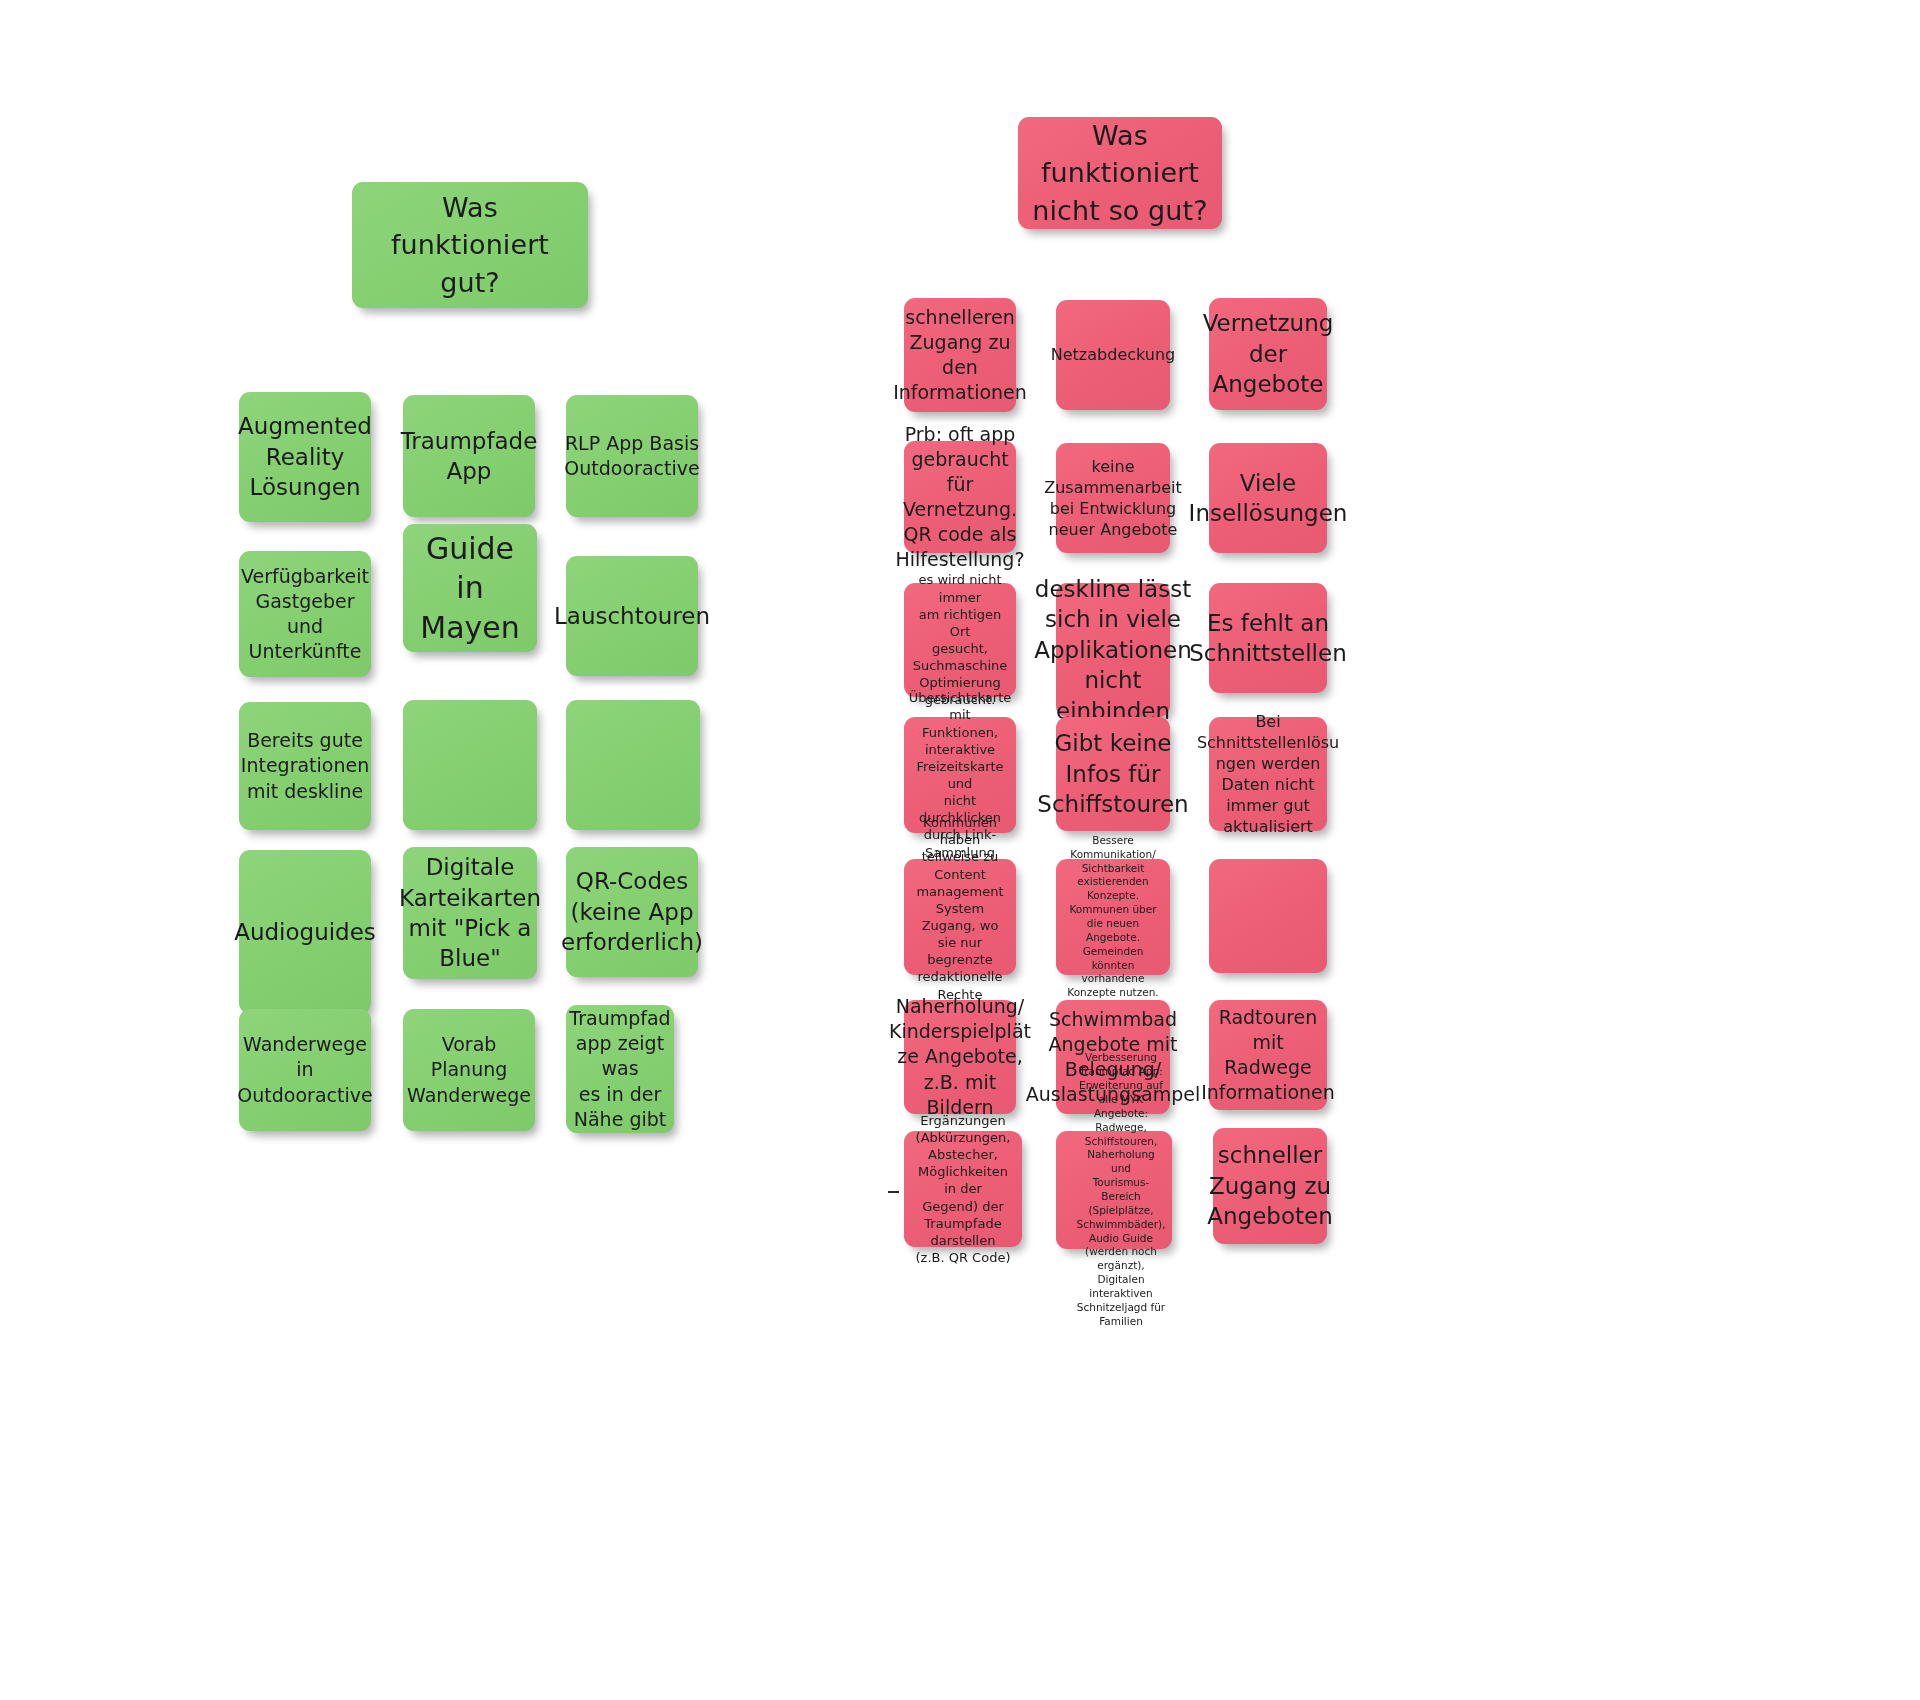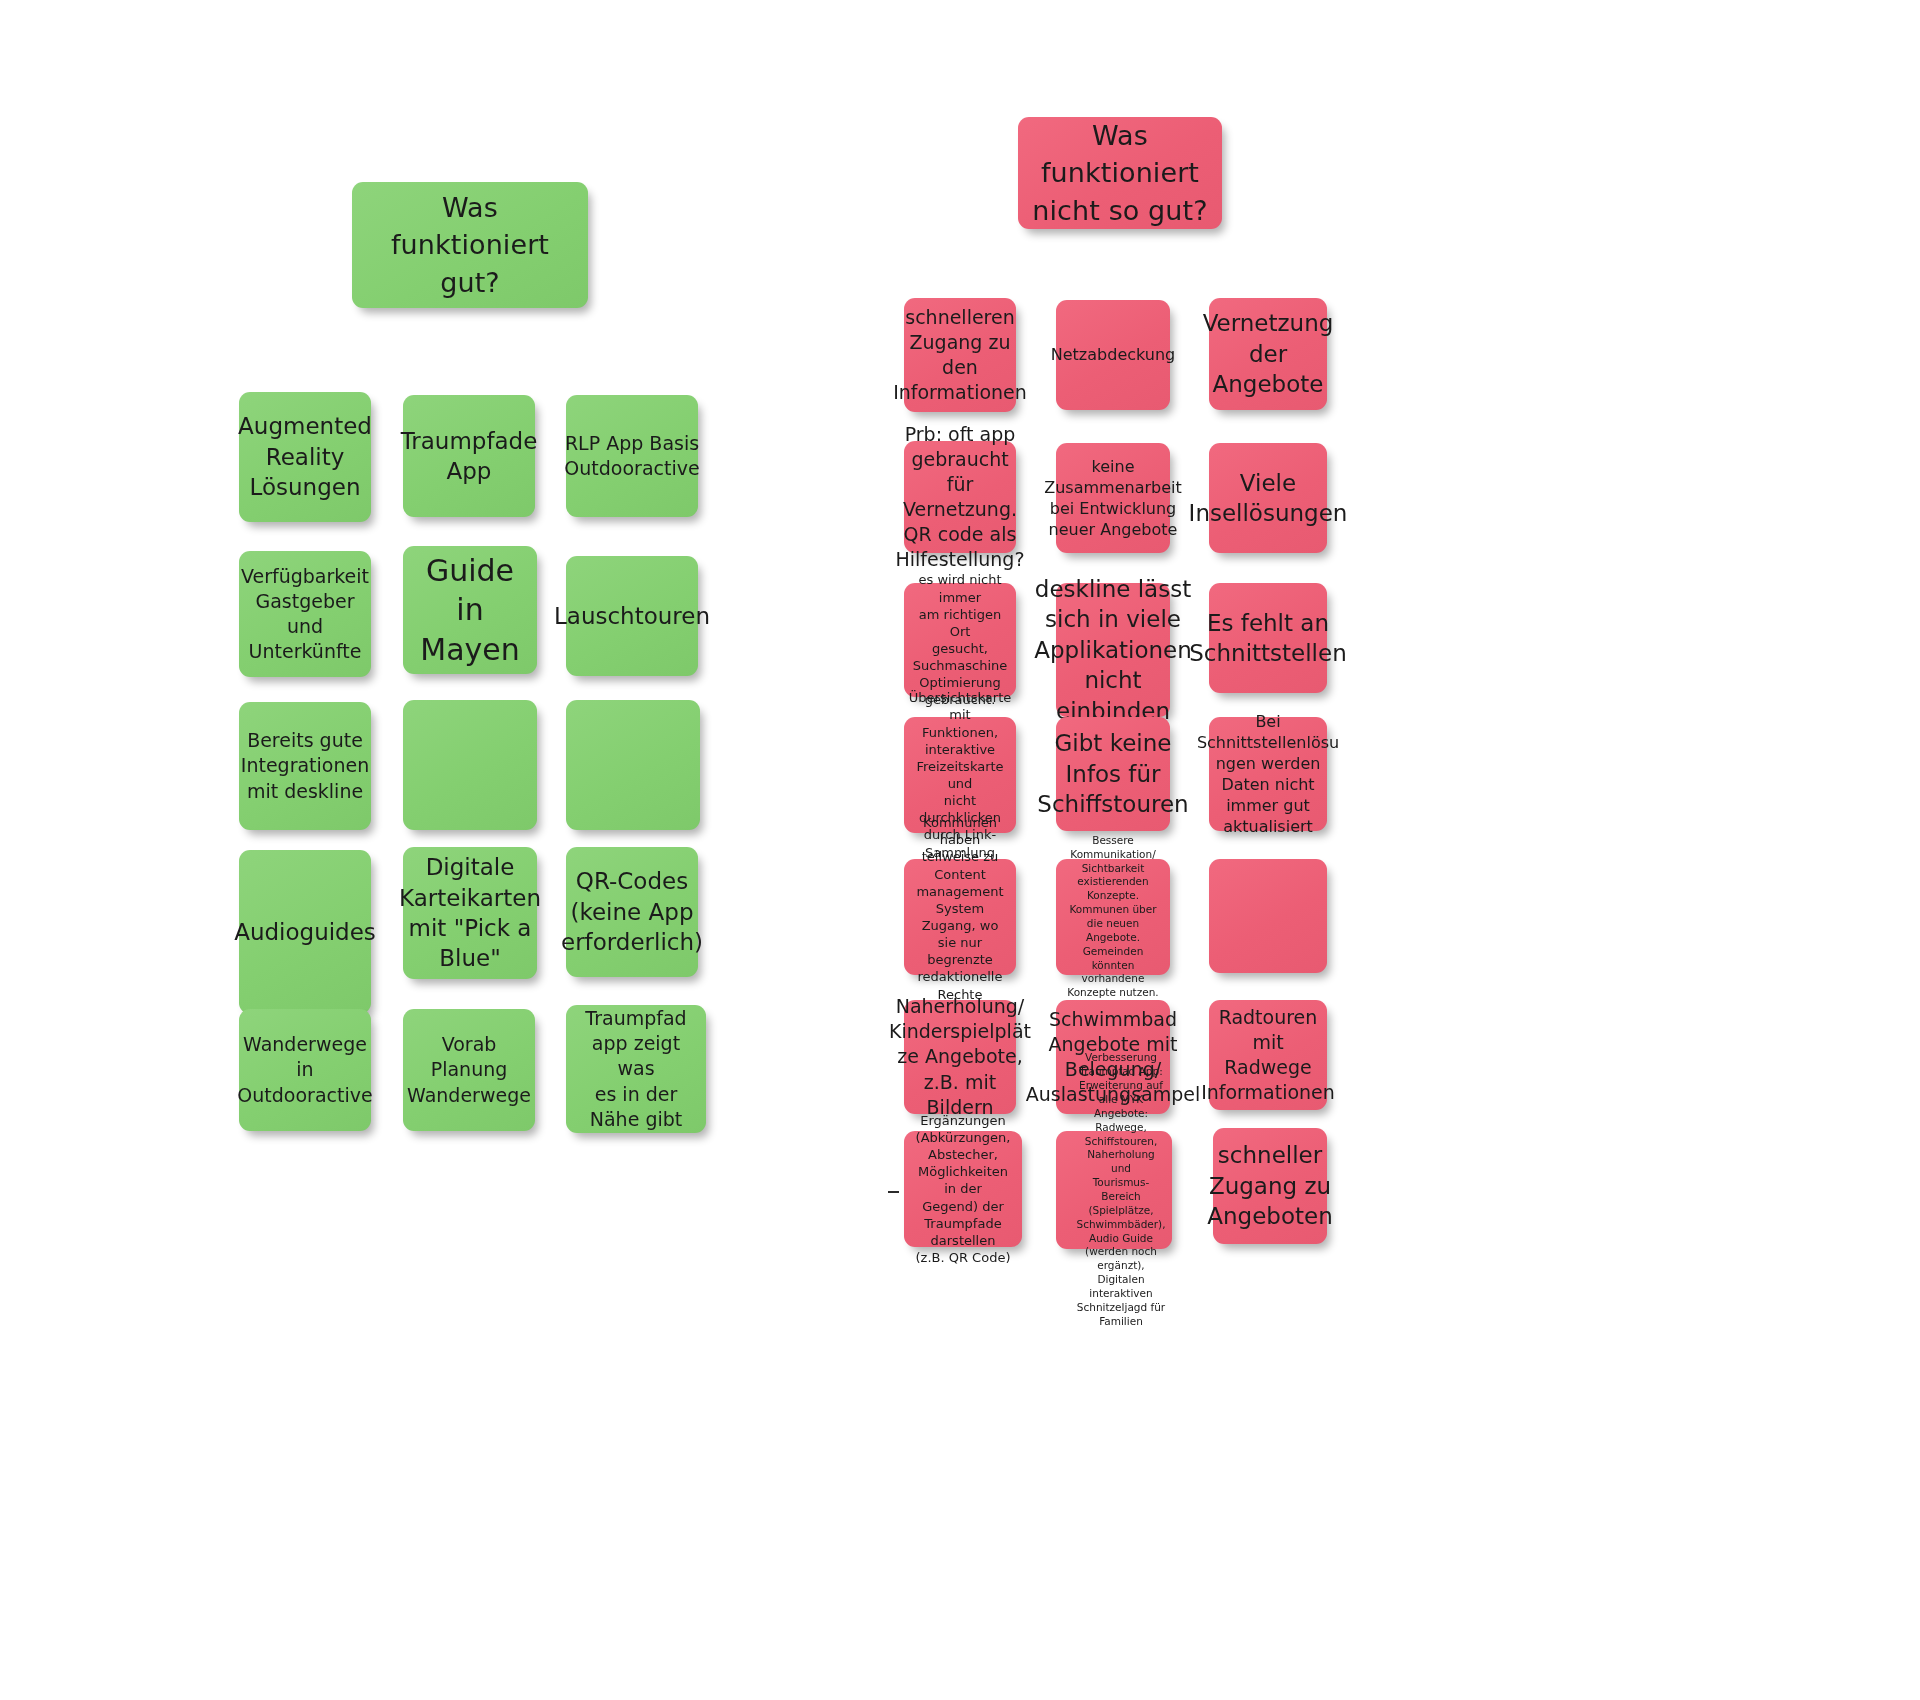--- a/index.html
+++ b/index.html
@@ -82,21 +82,21 @@
 Lösungen</div>
   <div class="note green size-lg" style="left:403px; top:395px; width:132px; height:122px;">Traumpfade
 App</div>
   <div class="note green size-md" style="left:566px; top:395px; width:132px; height:122px;">RLP App Basis
 Outdooractive</div>
 
   <div class="note green size-md" style="left:239px; top:551px; width:132px; height:126px;">Verfügbarkeit
 Gastgeber
 und
 Unterkünfte</div>
-  <div class="note green size-xl" style="left:403px; top:546px; width:134px; height:128px;">Guide in
+  <div class="note green size-xl" style="left:403px; top:524px; width:134px; height:128px;">Guide in
 Mayen</div>
   <div class="note green size-lg" style="left:566px; top:556px; width:132px; height:120px;">Lauschtouren</div>
 
   <div class="note green size-md" style="left:239px; top:702px; width:132px; height:128px;">Bereits gute
 Integrationen
 mit deskline</div>
   <div class="note green size-md" style="left:403px; top:700px; width:134px; height:130px;"></div>
   <div class="note green size-md" style="left:566px; top:700px; width:134px; height:130px;"></div>
 
   <div class="note green size-lg" style="left:239px; top:850px; width:132px; height:164px;">Audioguides</div>
@@ -107,21 +107,21 @@
   <div class="note green size-lg" style="left:566px; top:847px; width:132px; height:130px;">QR-Codes
 (keine App
 erforderlich)</div>
 
   <div class="note green size-md" style="left:239px; top:1009px; width:132px; height:122px;">Wanderwege
 in
 Outdooractive</div>
   <div class="note green size-md" style="left:403px; top:1009px; width:132px; height:122px;">Vorab
 Planung
 Wanderwege</div>
-  <div class="note green size-md" style="left:566px; top:1005px; width:140px; height:128px;">Traumpfad
+  <div class="note green size-md" style="left:566px; top:1005px; width:108px; height:128px;">Traumpfad
 app zeigt was
 es in der
 Nähe gibt</div>
 
   <div class="note pink header" style="left:1018px; top:117px; width:204px; height:112px;">Was funktioniert
 nicht so gut?</div>
 
   <div class="note pink size-md" style="left:904px; top:298px; width:112px; height:114px;">schnelleren
 Zugang zu den
 Informationen</div>

